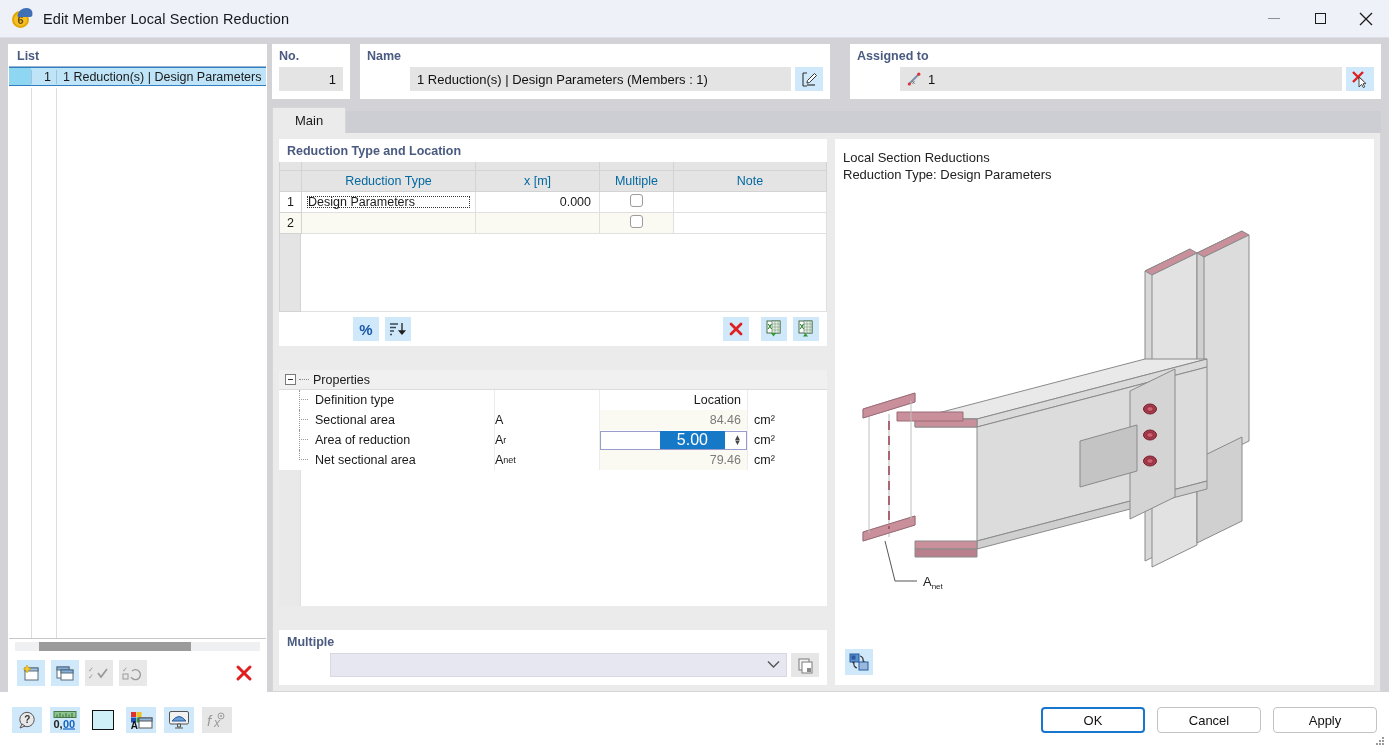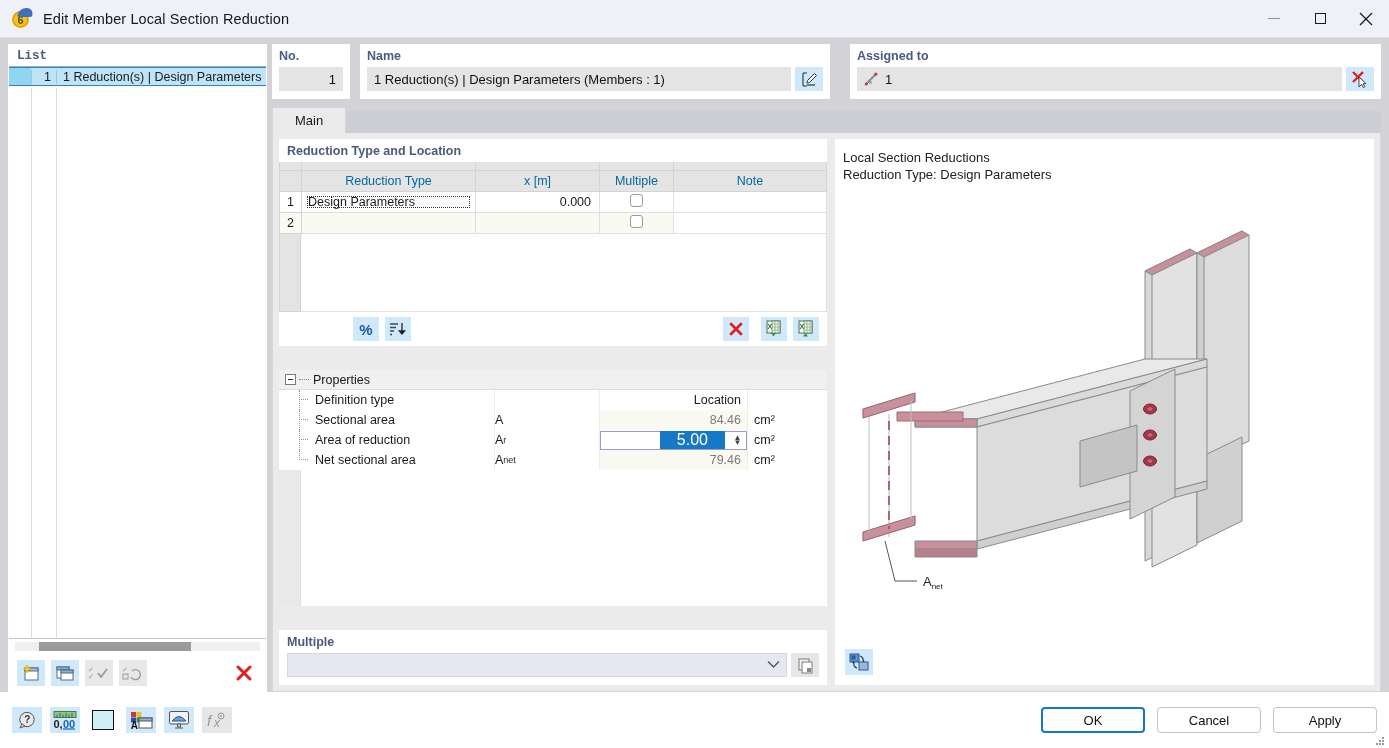--- a/index.html
+++ b/index.html
@@ -61,21 +61,21 @@
   }
 
   
   .leftcol {
     position: absolute; left: 8px; top: 44px;
     width: 259px; bottom: 56px;
     background: #fff;
     display: flex; flex-direction: column;
     border: 1px solid #fff;
   }
-  .leftcol .panel-title { padding: 4px 0 3px 8px; margin:0;font-family:Liberation Mono, monospace; }
+  .leftcol .panel-title { padding: 4px 0 3px 8px; margin:0; }
   .list-box {
     flex: 1 1 auto; margin: 0 0 0 0;
     border-top: 1px solid #9ab3cf;
     border-bottom: 1px solid #c8c8c8;
     background: #fff; position: relative; overflow: hidden;
   }
   .list-row {
     display: flex; align-items: center; height: 19px;
     background: #bfe4f7;
     border-top: 1px solid #2f7fc1; border-bottom: 1px solid #2f7fc1;
@@ -112,21 +112,21 @@
   .headrow { display: flex; gap: 10px; flex: 0 0 auto; }
   .no-panel { width: 78px; background:#fff; padding: 5px 7px 8px 7px; }
   .name-panel { flex: 1 1 auto; background:#fff; padding: 5px 7px 8px 7px; max-width: 470px; }
   .assigned-panel { flex: 1 1 auto; background:#fff; padding: 5px 7px 8px 7px; margin-left: 10px;}
   .field {
     height: 24px; background:#e4e4e4; border:none;
     display:flex; align-items:center; padding: 0 7px;
     font-size: 13px; color:#111;
   }
   .field.num { justify-content: flex-end; }
-  .field-row { display:flex; gap: 4px; align-items: stretch; }
+  .field-row { display:flex; gap: 4px; align-items: stretch; margin-left: 43px; }
   .field-row .field { flex: 1 1 auto; }
   .sqbtn {
     width: 28px; height: 24px; background: #cfe8fa;
     display:flex; align-items:center; justify-content:center; flex: 0 0 28px;
   }
 
   
   .tabarea { margin-top: 8px; flex: 1 1 auto; display:flex; flex-direction: column; }
   .tabstrip { display:flex; height: 26px; align-items: flex-end; }
   .tab {

